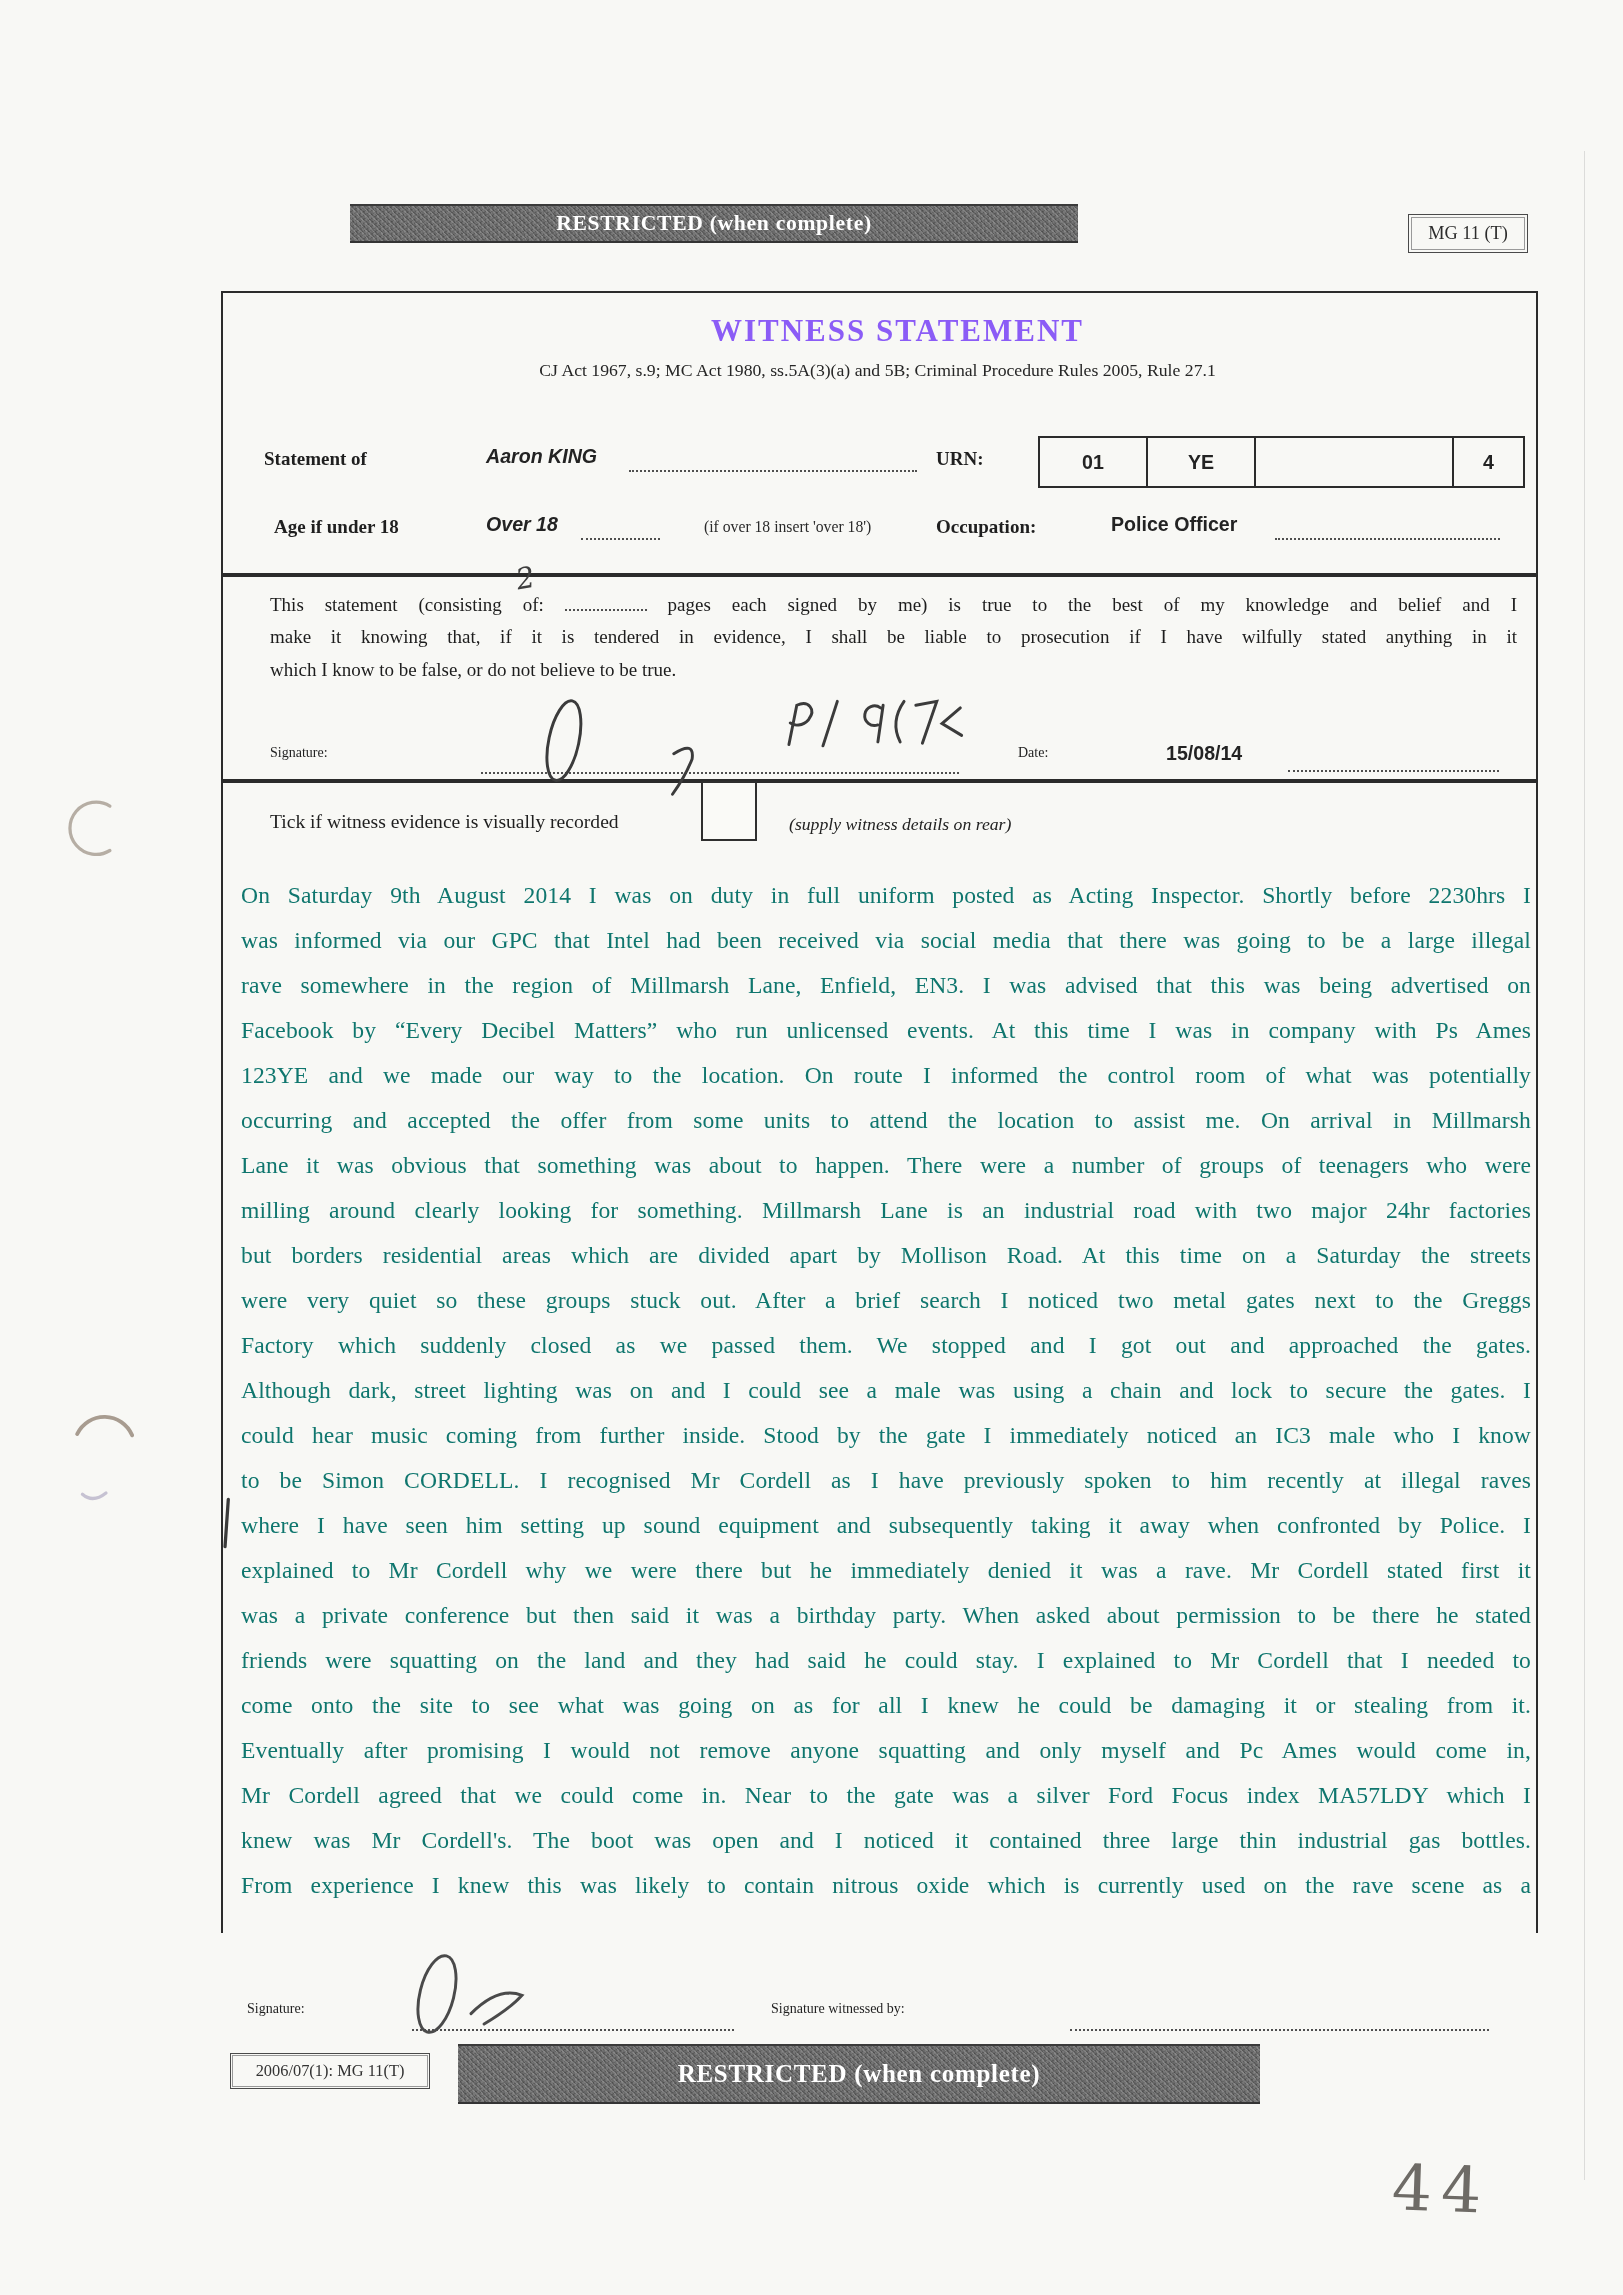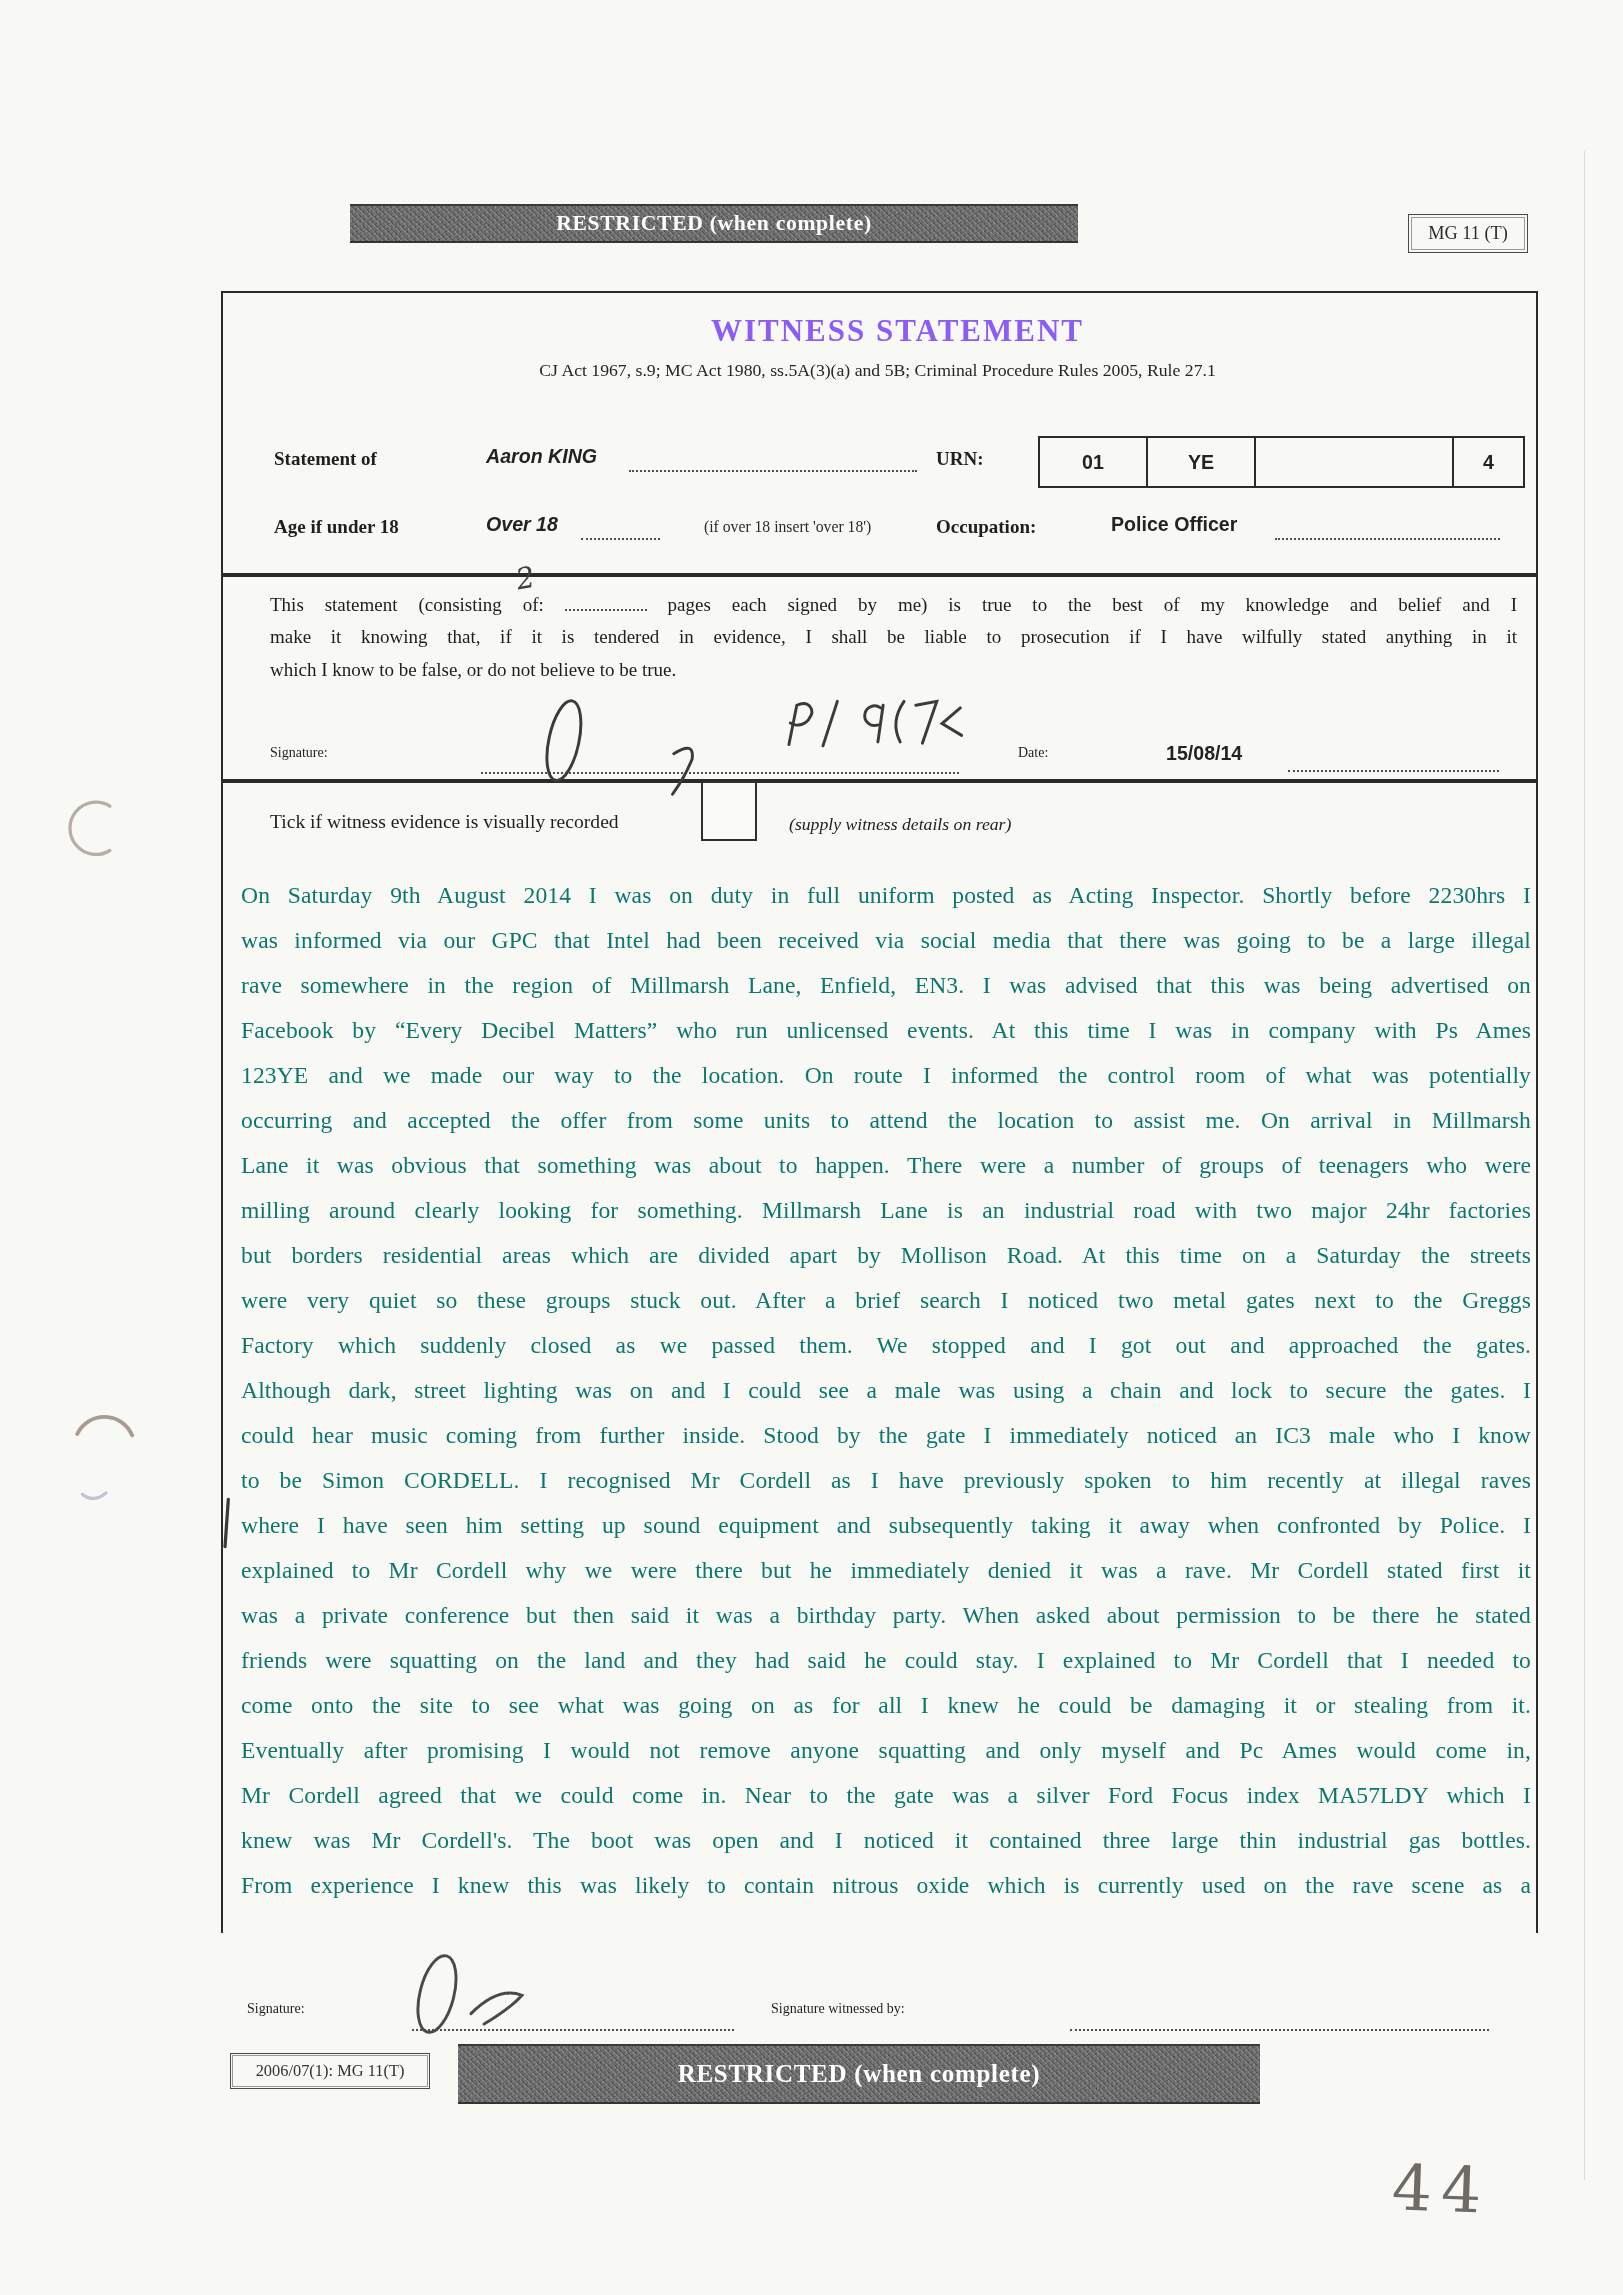--- a/index.html
+++ b/index.html
@@ -75,21 +75,21 @@
     <span>RESTRICTED (when complete)</span>
   </div>
   <div class="abs mg-box">
     <span>MG 11 (T)</span>
   </div>
 
   <div class="abs box box-a"></div>
   <div class="abs title">WITNESS STATEMENT</div>
   <div class="abs subtitle">CJ Act 1967, s.9; MC Act 1980, ss.5A(3)(a) and 5B; Criminal Procedure Rules 2005, Rule 27.1</div>
 
-  <div class="abs lbl" style="left:274px;top:448px;">Statement of</div>
+  <div class="abs lbl" style="left:264px;top:448px;">Statement of</div>
   <div class="abs val" style="left:486px;top:445px;font-style:italic;">Aaron KING</div>
   <div class="abs dotline" style="left:629px;top:470px;width:288px;"></div>
   <div class="abs lbl" style="left:936px;top:448px;">URN:</div>
   <div class="abs urn-grid">
     <div class="urn-cell" style="width:106px;">
         <span class="val">01</span>
       </div>
     <div class="urn-cell" style="width:106px;">
         <span class="val">YE</span>
       </div>

